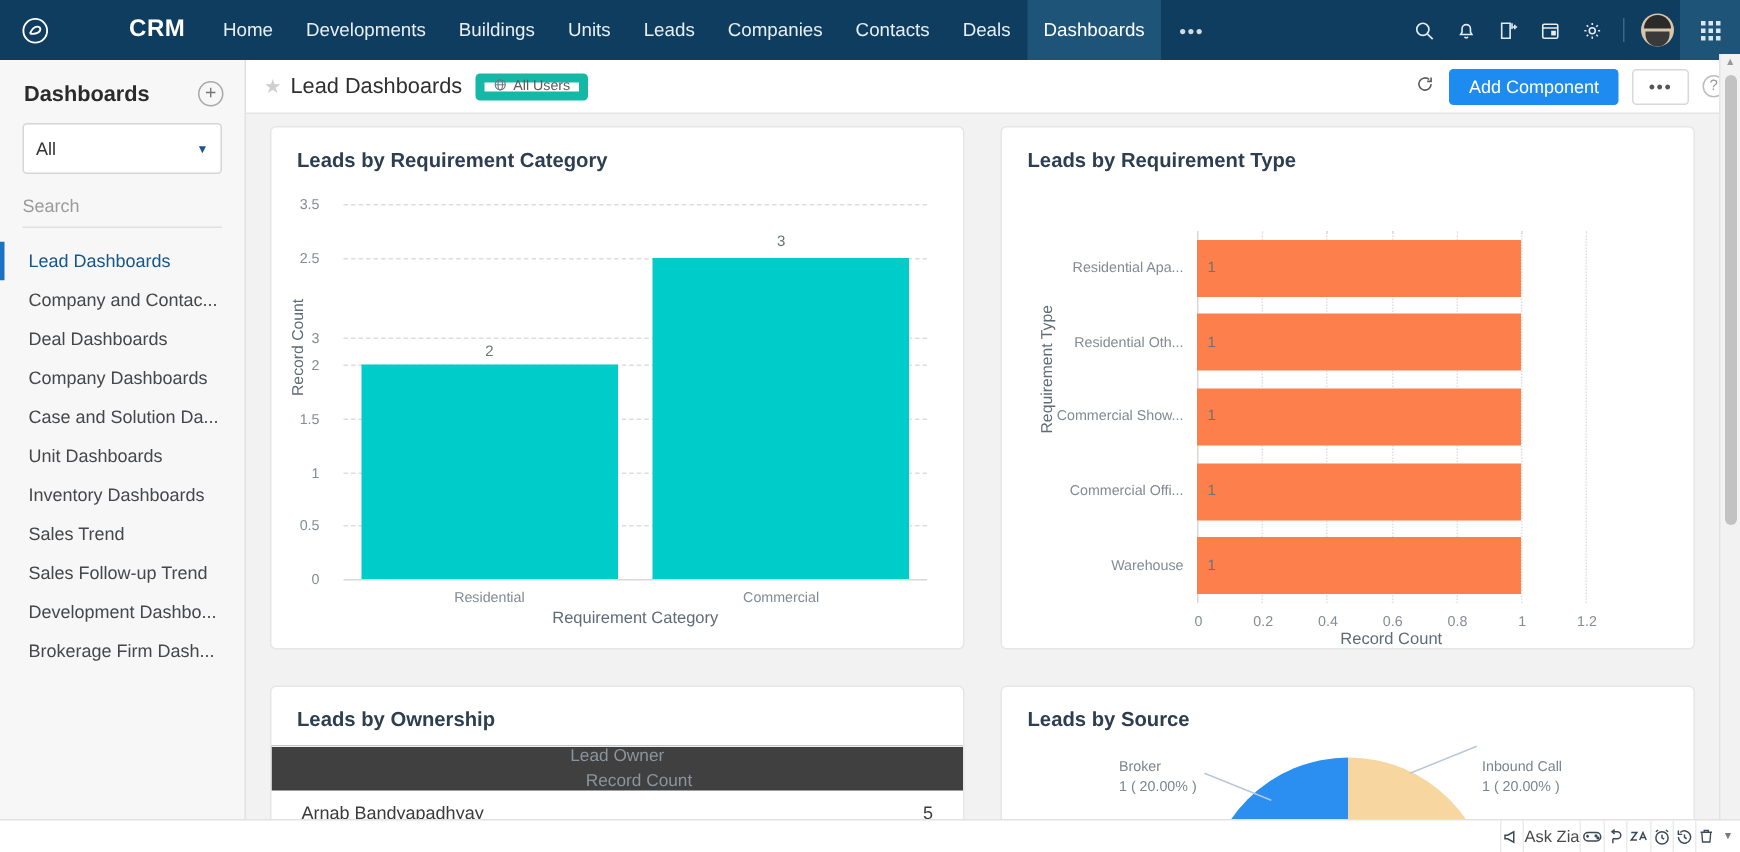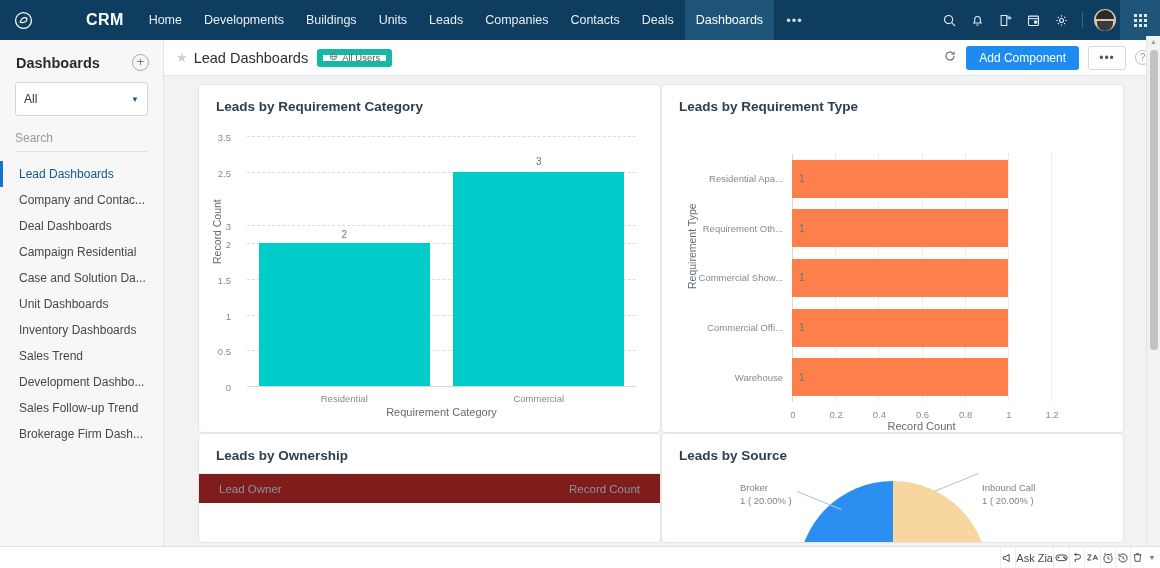--- a/index.html
+++ b/index.html
@@ -108,21 +108,21 @@
   .btn-dots {
     border: 1px solid #d8d8d8; background: #fff; border-radius: 3px; height: 24px;
     width: 38px; font-size: 12px; color: #555; cursor: pointer; letter-spacing: 1px;
   }
   .help {
     width: 15px; height: 15px; border-radius: 50%; border: 1px solid #bdbdbd;
     color: #9a9a9a; font-size: 10px; line-height: 13px; text-align: center; cursor: pointer;
   }
 
   .canvas { flex: 1; overflow: hidden; padding: 8px 0 0 0; position: relative; }
-  .grid { display: flex; flex-wrap: wrap; gap: 0; padding: 0 18px 0 16px; justify-content: center; }
+  .grid { display: flex; flex-wrap: wrap; gap: 24px; padding: 0 18px 0 16px; }
   .card {
     background: #fff; border: 1px solid #e6e6e6; border-radius: 4px;
     width: 463px; position: relative;
   }
   .card-title { font-size: 13.5px; color: #2c3e50; font-weight: bold; padding: 14px 0 0 17px; }
 
   
   .vchart { height: 318px; position: relative; padding: 16px 14px 0 14px; }
   .vc-ylab {
     position: absolute; left: 12px; top: 150px; transform: rotate(-90deg);
@@ -170,23 +170,24 @@
   }
   .hc-val { position: absolute; margin-left: 7px; font-size: 10px; color: #6a737c; }
   .hc-xlab {
     position: absolute; left: 130px; right: 72px; top: 306px; text-align: center;
     font-size: 11px; color: #5f6b76;
   }
 
   
   .tbl { margin-top: 10px; }
   .tbl-head {
-    background: #7f1d1d; display: flex; height: 30px; align-items: center;
+    background: #404040; display: flex; height: 30px; align-items: center;
     padding: 0 20px 0 20px; font-size: 11.5px; color: #8b949c;
     border-top: 1px solid #eee;
+    flex-direction: column;
   }
   .tbl-row {
     display: flex; height: 30px; align-items: center; padding: 0 20px 0 20px;
     font-size: 12px; color: #3a3a3a;
   }
   .c-left { flex: 1; }
   .c-right { width: 100px; text-align: right; }
 
   
   .pie-area { height: 84px; position: relative; overflow: hidden; margin-top: 6px; }
@@ -308,27 +309,27 @@
       <span>All</span>
       <span class="caret">▼</span>
     </div>
     <div class="sb-search">
       <input type="text" placeholder="Search" style="">
     </div>
     <div class="sb-list">
       <div class="sb-item sel">Lead Dashboards</div>
       <div class="sb-item">Company and Contac...</div>
       <div class="sb-item">Deal Dashboards</div>
-      <div class="sb-item">Campaign Residential</div>
+      <div class="sb-item">Company Dashboards</div>
       <div class="sb-item">Case and Solution Da...</div>
       <div class="sb-item">Unit Dashboards</div>
       <div class="sb-item">Inventory Dashboards</div>
       <div class="sb-item">Sales Trend</div>
+      <div class="sb-item">Sales Follow-up Trend</div>
       <div class="sb-item">Development Dashbo...</div>
-      <div class="sb-item">Sales Follow-up Trend</div>
       <div class="sb-item">Brokerage Firm Dash...</div>
     </div>
   </div>
 
   <div class="main">
 
     <div class="pagebar">
       <span class="star">★</span>
       <span class="page-title">Lead Dashboards</span>
       <span class="allusers">
@@ -431,21 +432,21 @@
                   <span class="hc-xt">1.2</span>
                 </div>
 
               <div class="hc-rows">
                 <div class="hc-row">
                   <span class="hc-name">Residential Apa...</span>
                   <div class="hc-bar hbar" style="width: 83.3333%; background: rgb(252, 127, 76);"></div>
                   <span class="hc-val">1</span>
                 </div>
                 <div class="hc-row">
-                  <span class="hc-name">Requirement Oth...</span>
+                  <span class="hc-name">Residential Oth...</span>
                   <div class="hc-bar hbar" style="width: 83.3333%; background: rgb(252, 127, 76);"></div>
                   <span class="hc-val">1</span>
                 </div>
                 <div class="hc-row">
                   <span class="hc-name">Commercial Show...</span>
                   <div class="hc-bar hbar" style="width: 83.3333%; background: rgb(252, 127, 76);"></div>
                   <span class="hc-val">1</span>
                 </div>
                 <div class="hc-row">
                   <span class="hc-name">Commercial Offi...</span>
@@ -462,20 +463,24 @@
             <div class="hc-xlab">Record Count</div>
           </div>
         </div>
 
         <div class="card" style="height:110px;overflow:hidden">
           <div class="card-title">Leads by Ownership</div>
           <div class="tbl">
             <div class="tbl-head">
               <div class="c-left">Lead Owner</div>
               <div class="c-right">Record Count</div>
+            </div>
+            <div class="tbl-row">
+              <div class="c-left">Arnab Bandyapadhyay</div>
+              <div class="c-right">5</div>
             </div>
           </div>
         </div>
 
         <div class="card" style="height:110px;overflow:hidden">
           <div class="card-title">Leads by Source</div>
           <div class="pie-area">
             <div class="pie" id="pie-disc" style="background: conic-gradient(rgb(247, 214, 160) 0deg, rgb(247, 214, 160) 180deg, rgb(42, 143, 240) 180deg, rgb(42, 143, 240) 360deg);"></div>
             <div class="pie-lbl" style="left:78px;top:12px;text-align:left">
               <div>Broker</div>

